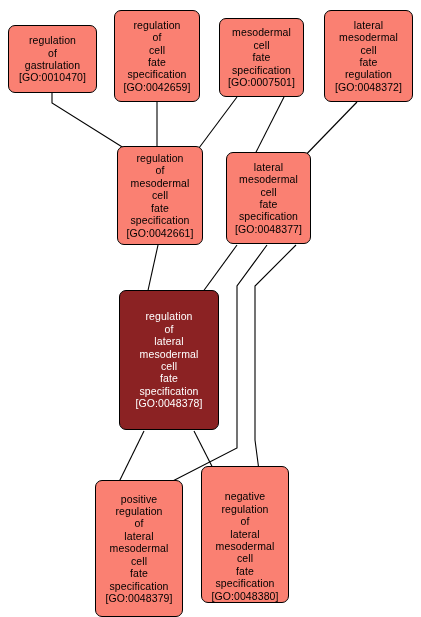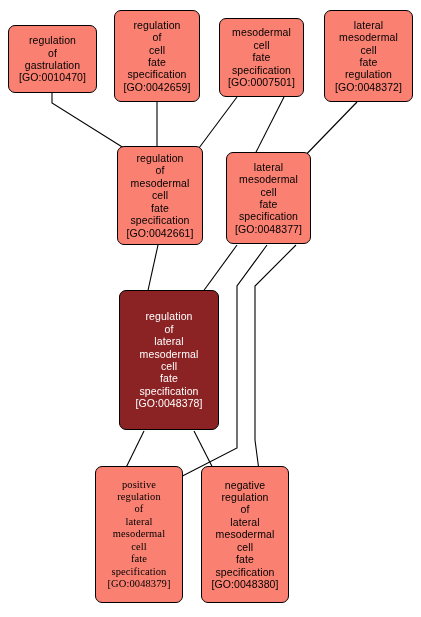--- a/index.html
+++ b/index.html
@@ -127,32 +127,32 @@
       <div class="go-node highlighted" style="left: 119px; top: 290px; width: 100px; height: 140px;">
         <span class="line">regulation</span>
         <span class="line">of</span>
         <span class="line">lateral</span>
         <span class="line">mesodermal</span>
         <span class="line">cell</span>
         <span class="line">fate</span>
         <span class="line">specification</span>
         <span class="line">[GO:0048378]</span>
       </div>
-      <div class="go-node" style="left: 95px; top: 466px; width: 88px; height: 137px; font-family: Liberation Serif, serif;">
+      <div class="go-node" style="left: 95px; top: 480px; width: 88px; height: 137px;">
         <span class="line">positive</span>
         <span class="line">regulation</span>
         <span class="line">of</span>
         <span class="line">lateral</span>
         <span class="line">mesodermal</span>
         <span class="line">cell</span>
         <span class="line">fate</span>
         <span class="line">specification</span>
         <span class="line">[GO:0048379]</span>
       </div>
-      <div class="go-node" style="left: 201px; top: 466px; width: 88px; height: 137px;">
+      <div class="go-node" style="left: 201px; top: 466px; width: 88px; height: 137px; justify-content: flex-end;">
         <span class="line">negative</span>
         <span class="line">regulation</span>
         <span class="line">of</span>
         <span class="line">lateral</span>
         <span class="line">mesodermal</span>
         <span class="line">cell</span>
         <span class="line">fate</span>
         <span class="line">specification</span>
         <span class="line">[GO:0048380]</span>
       </div>

